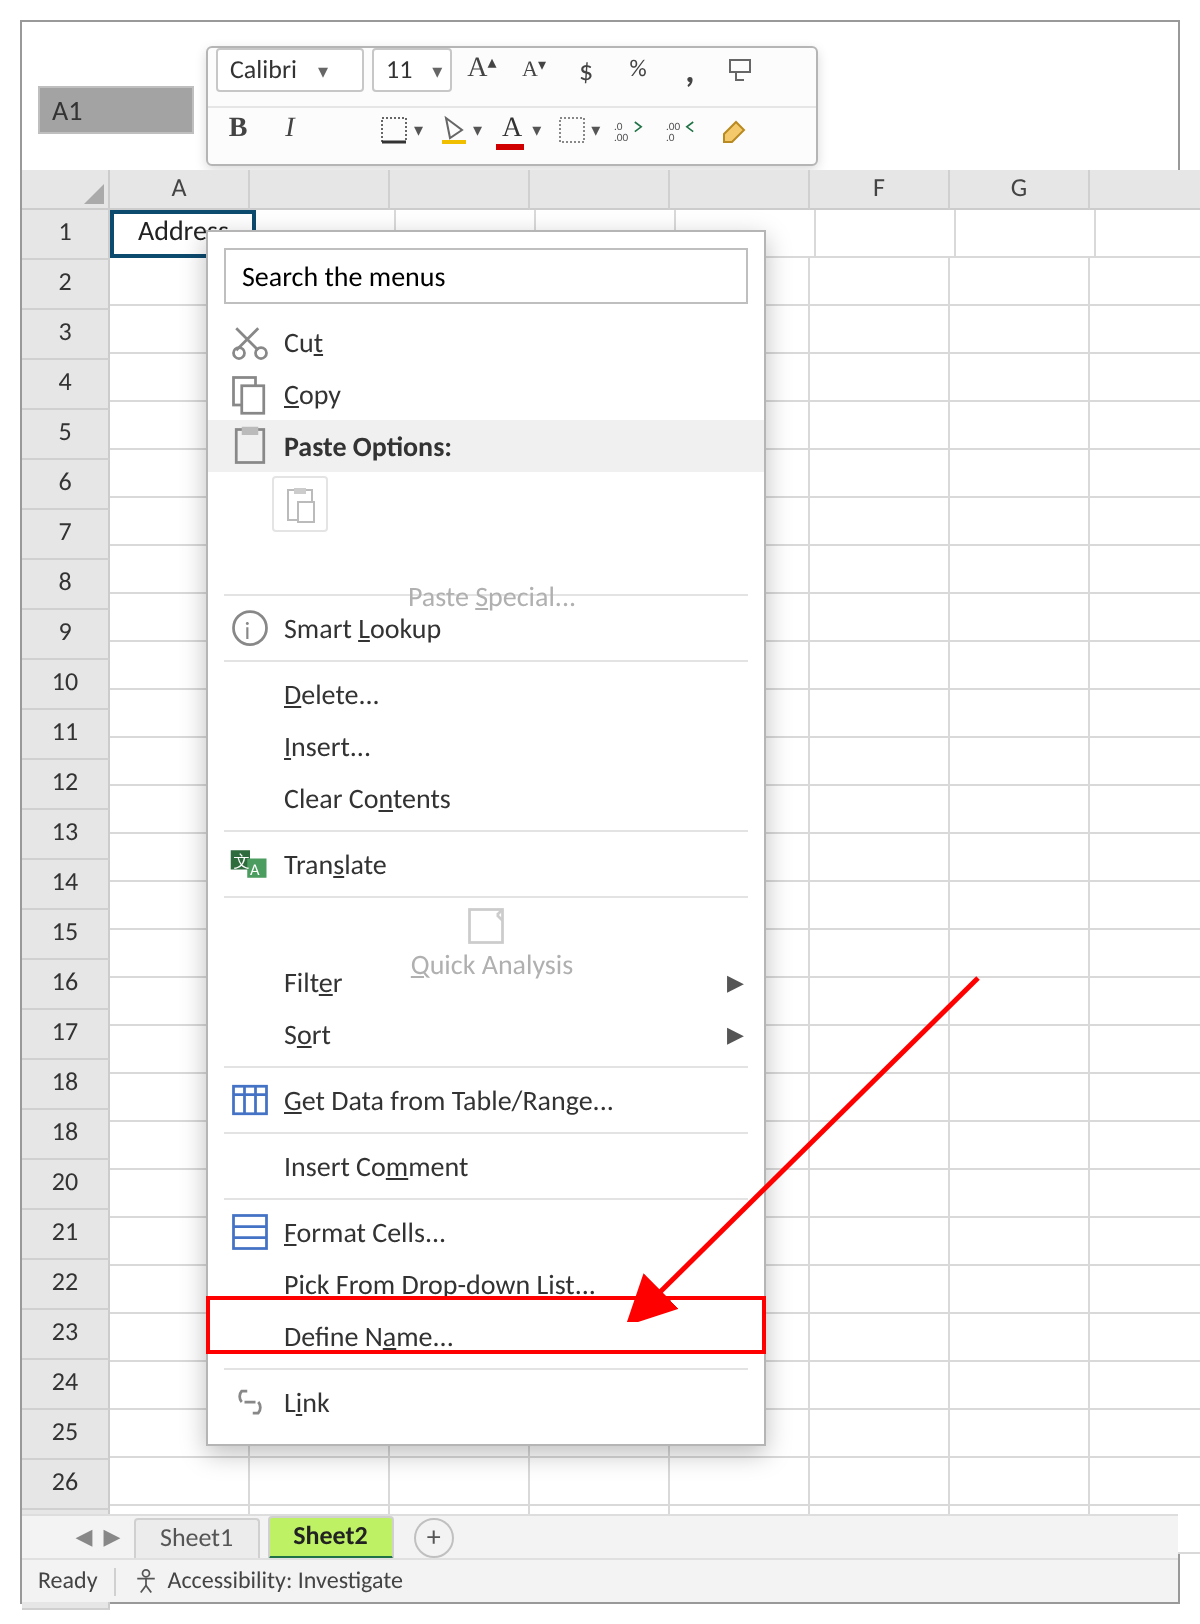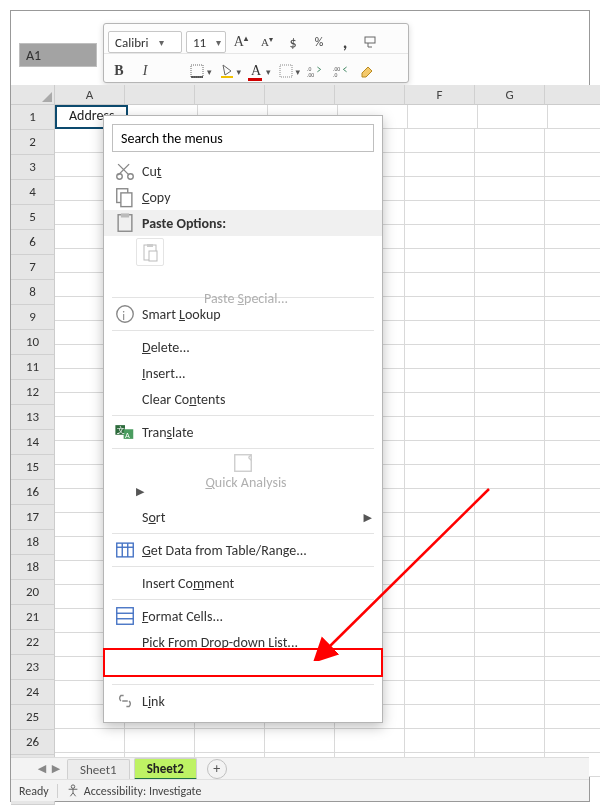--- a/index.html
+++ b/index.html
@@ -35,21 +35,21 @@
   }
   .mini-toolbar {
     position: absolute;
     left: 92px; top: 6px;
     width: 306px; height: 60px;
     border: 1px solid #b5b5b5;
     border-radius: 3px;
     background: #fcfcfc;
     box-shadow: 0 2px 6px rgba(0,0,0,0.15);
   }
-  .mini-row { display: flex; align-items: flex-end; height: 28px; padding: 0 4px; gap: 4px; }
+  .mini-row { display: flex; align-items: flex-start; height: 28px; padding: 0 4px; gap: 4px; }
   .mini-row.r1 { border-bottom: 1px solid #e6e6e6; height: 30px; }
   .combo {
     display: flex; align-items: center;
     border: 1px solid #c7c7c7; border-radius: 2px;
     height: 22px; background: #fff;
   }
   .combo .txt { padding: 0 6px; font-size: 13px; }
   .combo .caret { width: 14px; text-align: center; font-size: 10px; color: #666; }
   .combo.font { width: 74px; }
   .combo.size { width: 40px; }
@@ -685,20 +685,21 @@
       <span class="icon">
           <svg viewBox="0 0 16 16">
             <rect x="2" y="2" width="12" height="12" fill="none" stroke="#ccc"></rect>
             <path d="M12 4 L14 2 M12 4 L14 6" stroke="#ccc" fill="none"></path>
           </svg>
         </span>
       <span class="label"><span class="u">Q</span>uick Analysis</span>
     </div>
     <div class="cm-item">
       <span class="icon"></span>
+      <span class="label">Filt<span class="u">e</span>r</span>
       <span class="arrow">▶</span>
     </div>
     <div class="cm-item">
       <span class="icon"></span>
       <span class="label">S<span class="u">o</span>rt</span>
       <span class="arrow">▶</span>
     </div>
     <div class="cm-sep"></div>
     <div class="cm-item">
       <span class="icon">
@@ -726,20 +727,21 @@
           </svg>
         </span>
       <span class="label"><span class="u">F</span>ormat Cells...</span>
     </div>
     <div class="cm-item">
       <span class="icon"></span>
       <span class="label">Pic<span class="u">k</span> From Drop-down List...</span>
     </div>
     <div class="cm-item">
       <span class="icon"></span>
+      <span class="label">Define N<span class="u">a</span>me...</span>
     </div>
     <div class="cm-sep"></div>
     <div class="cm-item">
       <span class="icon">
           <svg viewBox="0 0 16 16">
             <path d="M5 8 a3 3 0 0 1 0 -4 l2 0 M11 8 a3 3 0 0 1 0 4 l-2 0 M6 8 L10 8" stroke="#888" fill="none"></path>
           </svg>
         </span>
       <span class="label">L<span class="u">i</span>nk</span>
     </div>

